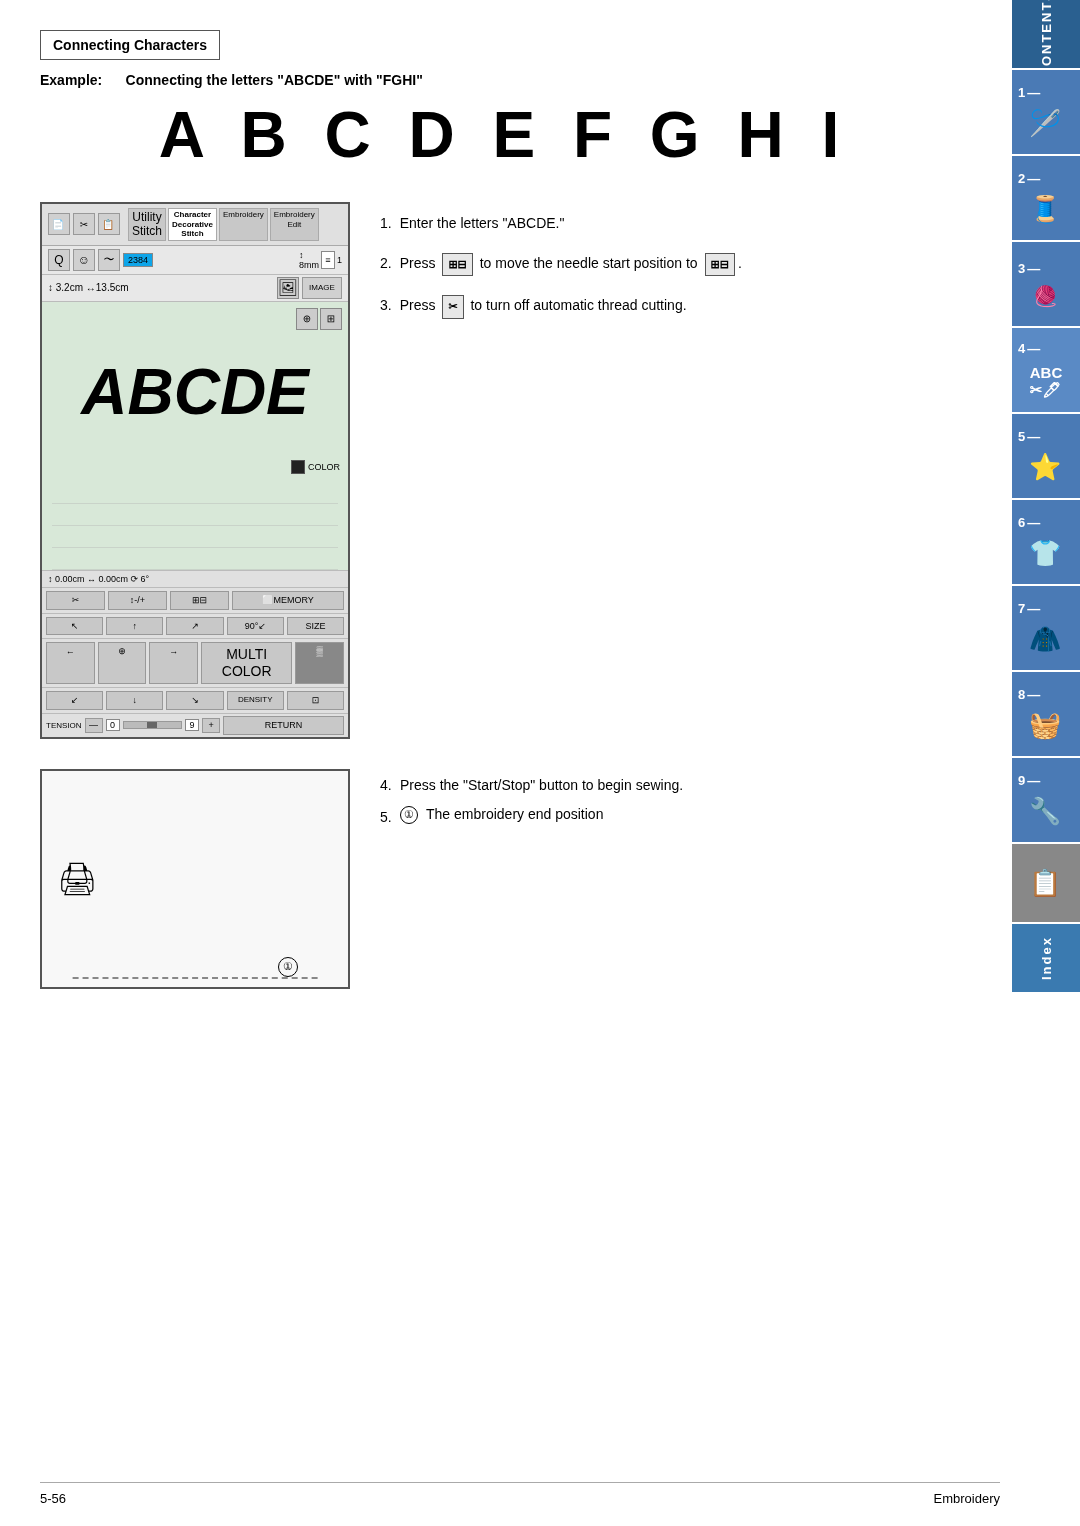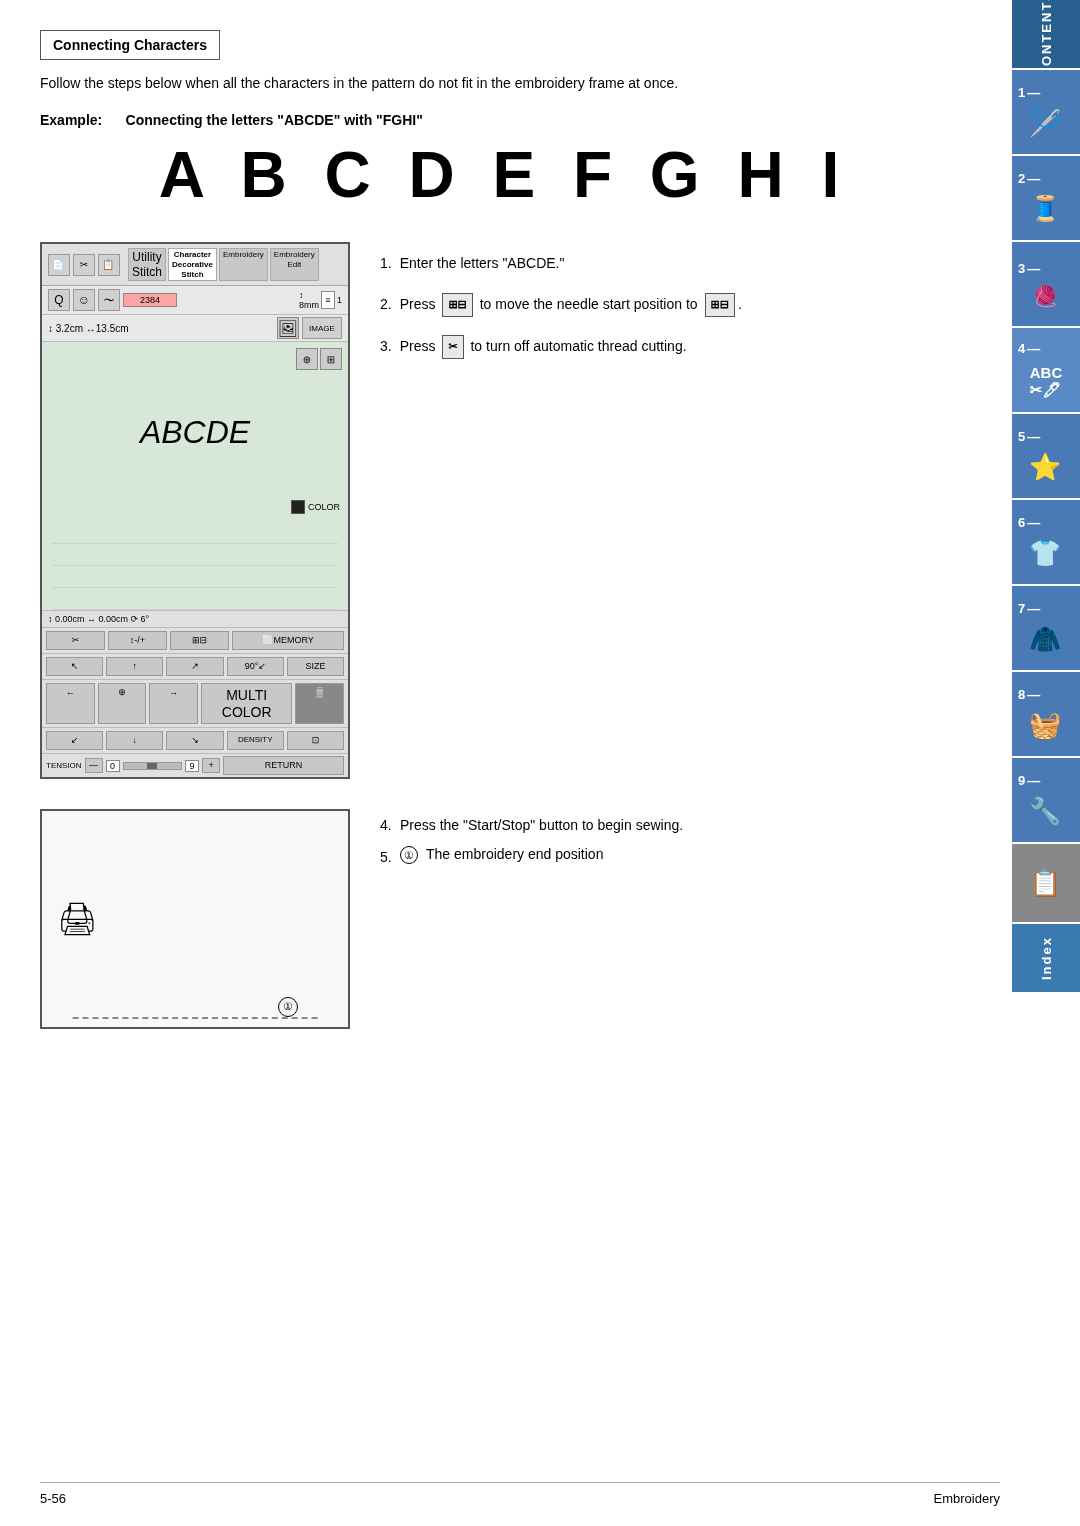--- a/index.html
+++ b/index.html
@@ -151,22 +151,22 @@
       background: #d8e8d8;
       min-height: 180px;
       padding: 10px;
       display: flex;
       align-items: center;
       justify-content: center;
       position: relative;
     }
 
     .screen-display-text {
-      font-size: 32px;
-      font-weight: normal;
+      font-size: 64px;
+      font-weight: bold;
       color: #000;
       font-style: italic;
     }
 
     .screen-color-indicator {
       position: absolute;
       bottom: 8px;
       right: 8px;
       display: flex;
       align-items: center;
@@ -520,23 +520,20 @@
 </div>
 
 <div class="main-content">
 
   
   <div class="section-box">
     <span>Connecting Characters</span>
   </div>
 
   
-  <p class="intro-text">
-    <span>Follow the steps below when all the characters in the pattern do not fit in the embroidery frame at once.</span>
-  </p>
 
   
   <p class="example-line">
     <span>Example:</span>
     &nbsp;&nbsp;&nbsp;&nbsp;
     <span>Connecting the letters "ABCDE" with "FGHI"</span>
   </p>
 
   
   <div class="big-title">A B C D E F G H I</div>
@@ -560,21 +557,21 @@
           <div class="screen-tab" style="font-size:8px;padding:1px 3px;">Embroidery<br>Edit</div>
         </div>
       </div>
 
       <div class="screen-icons-row">
         <div style="display:flex;gap:3px;flex:1;align-items:center;">
           <div class="screen-icon-btn" style="font-size:12px;">Q</div>
           <div class="screen-icon-btn" style="font-size:12px;">☺</div>
           <div class="screen-icon-btn" style="font-size:11px;">〜</div>
           <div style="flex:1;display:flex;align-items:center;gap:2px;">
-            <div style="border:1px solid #888;background:#fca5a5;padding:1px 16px;font-size:9px;min-width:30px;text-align:center;">2384</div>
+            <div style="border:1px solid #888;background:#0ea5e9;padding:1px 4px;font-size:9px;min-width:30px;text-align:center;">2384</div>
           </div>
           <div style="font-size:9px;display:flex;gap:2px;align-items:center;">
             <span>↕<br>8mm</span>
             <div style="border:1px solid #888;background:#fff;width:14px;height:18px;display:flex;align-items:center;justify-content:center;">≡</div>
             <span>1</span>
           </div>
         </div>
       </div>
 
       <div class="screen-info-row">

